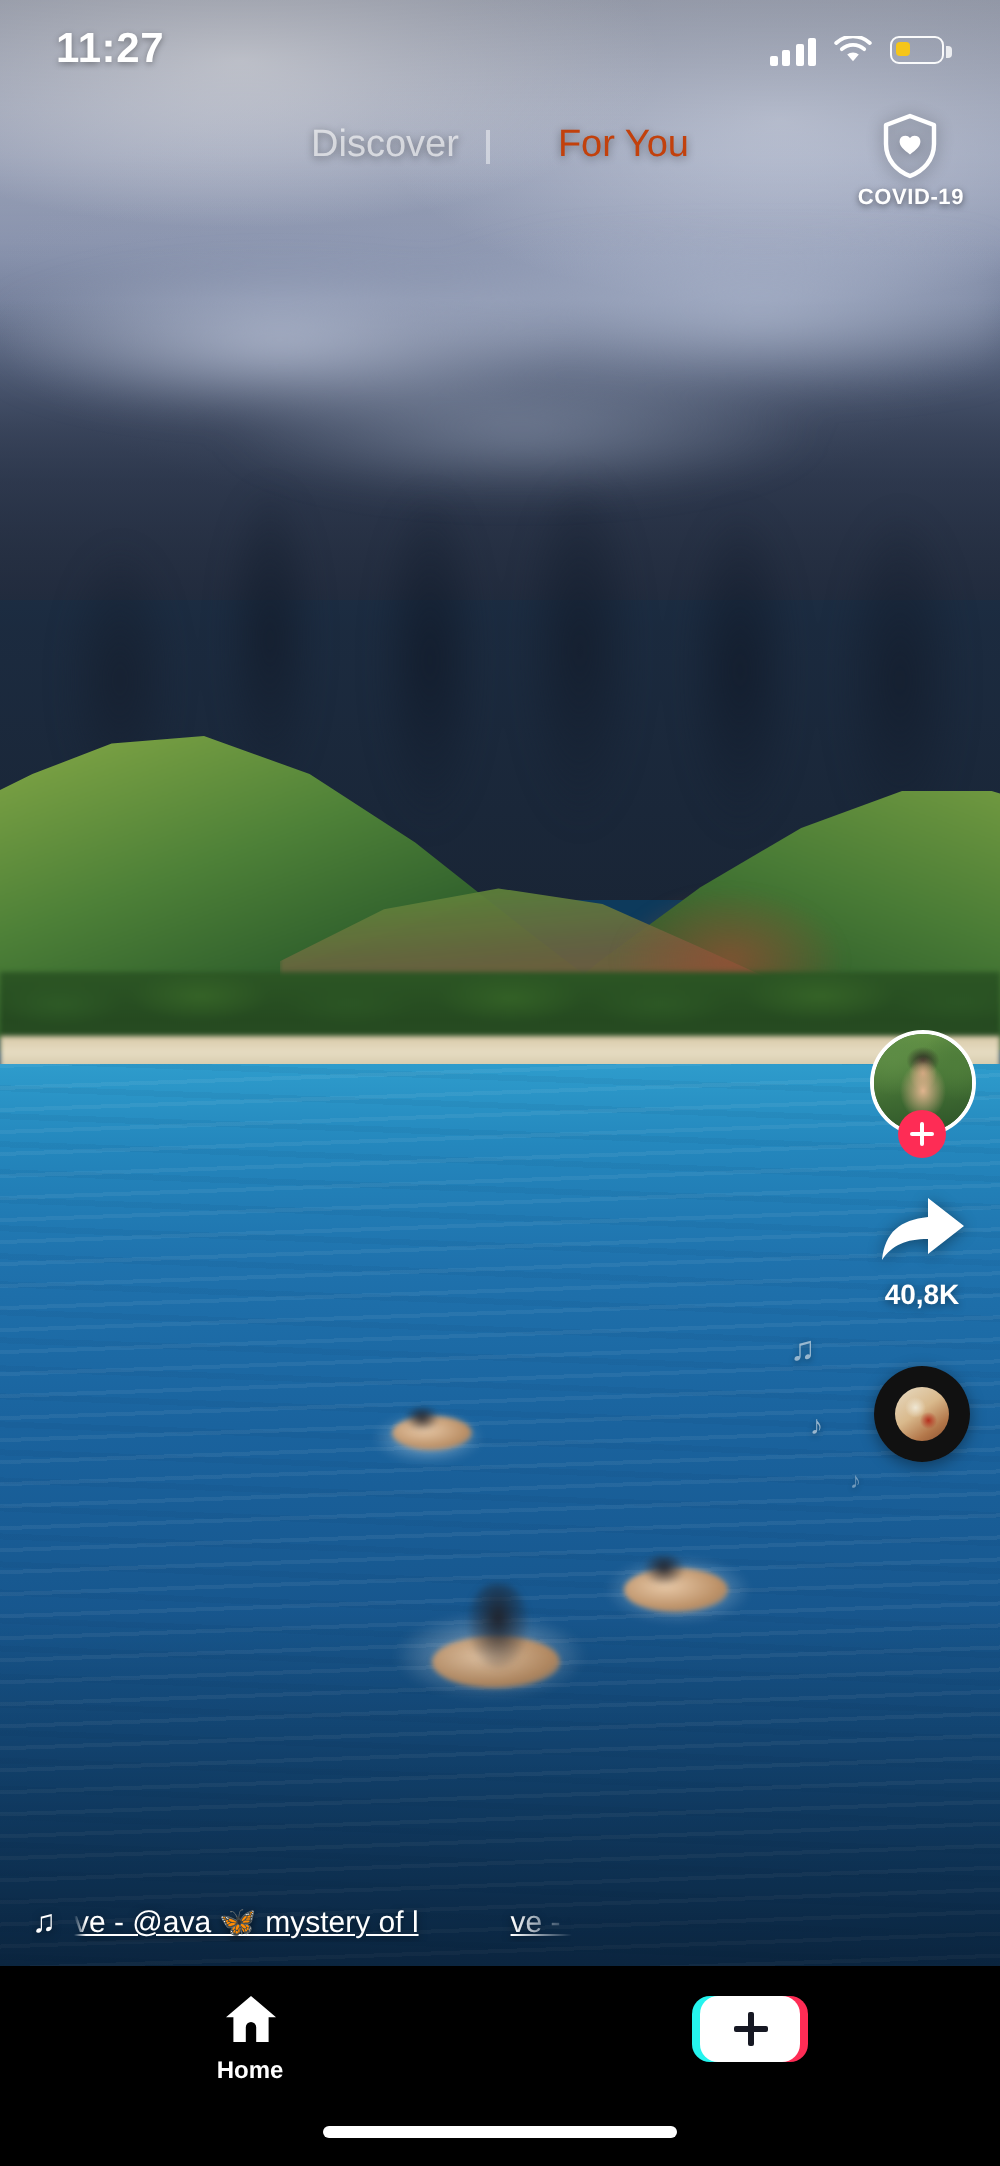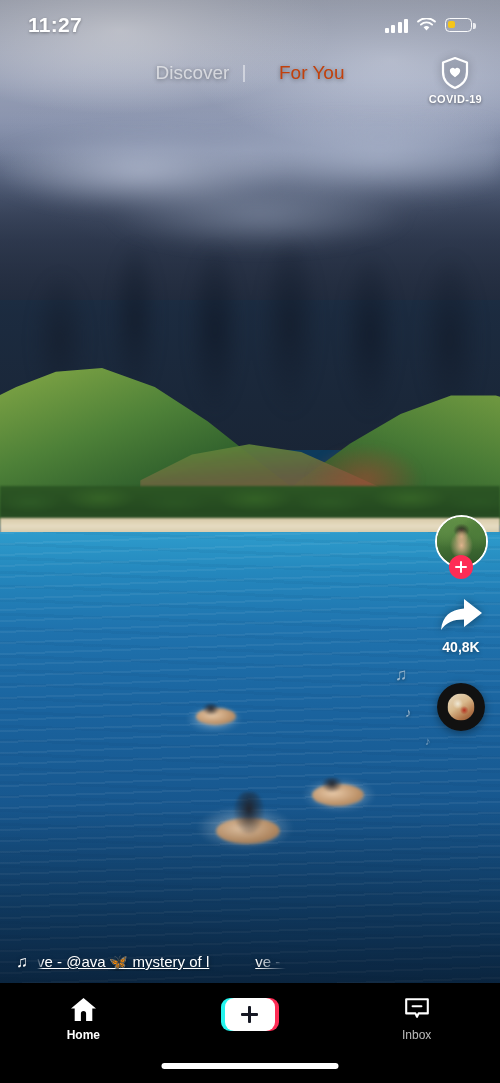--- a/index.html
+++ b/index.html
@@ -463,24 +463,17 @@
     <div class="nav-item">
       <div class="create-btn">
         <div class="layer cyan"></div>
         <div class="layer pink"></div>
         <div class="layer white"></div>
         <div class="create-plus"></div>
       </div>
       <div class="nav-spacer"></div>
     </div>
 
-    <div class="nav-item">
-      <svg width="26" height="25" viewBox="0 0 26 25">
-        <path d="M2.2 2.2 H23.8 V16.4 H14.6 L13 19.8 L11.4 16.4 H2.2 Z" fill="none" stroke="#fff" stroke-width="2.1" stroke-linejoin="round"></path>
-        <line x1="8.6" y1="9.2" x2="17.4" y2="9.2" stroke="#fff" stroke-width="2.1" stroke-linecap="round"></line>
-      </svg>
-      <div class="nav-label">Inbox</div>
-    </div>
 
   </div>
 
   <div class="home-indicator"></div>
 </div>
 
 </body></html>

